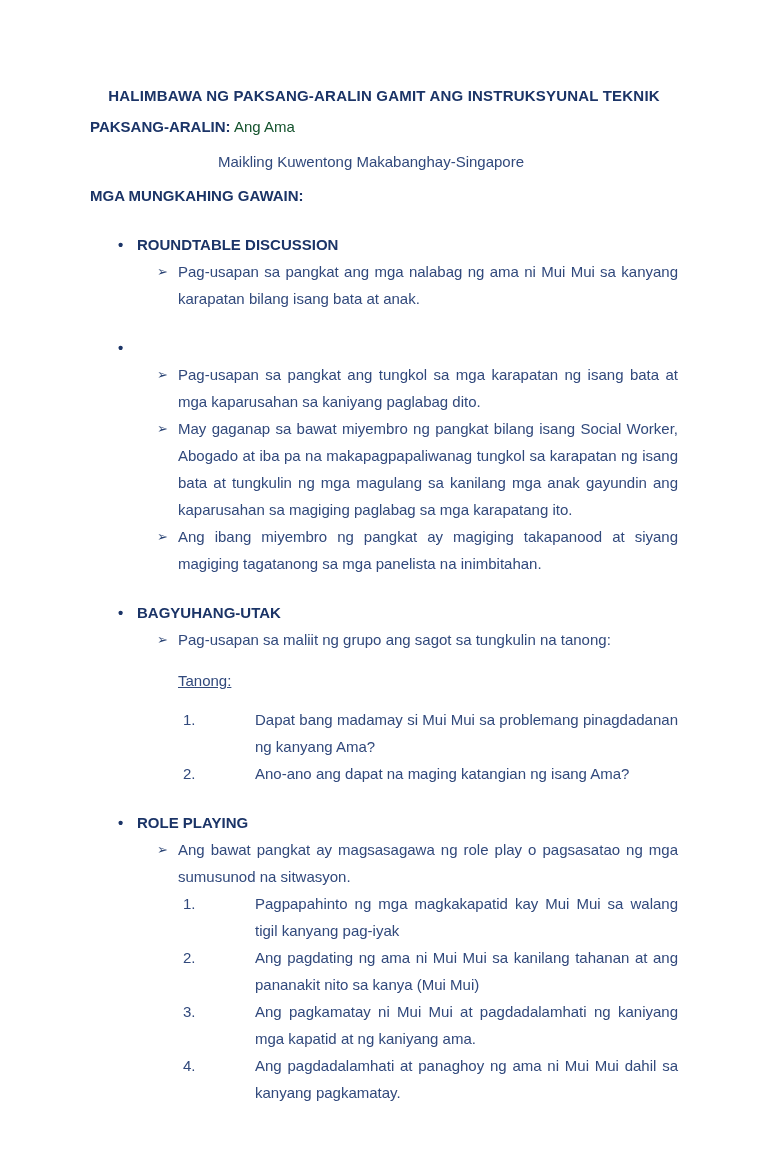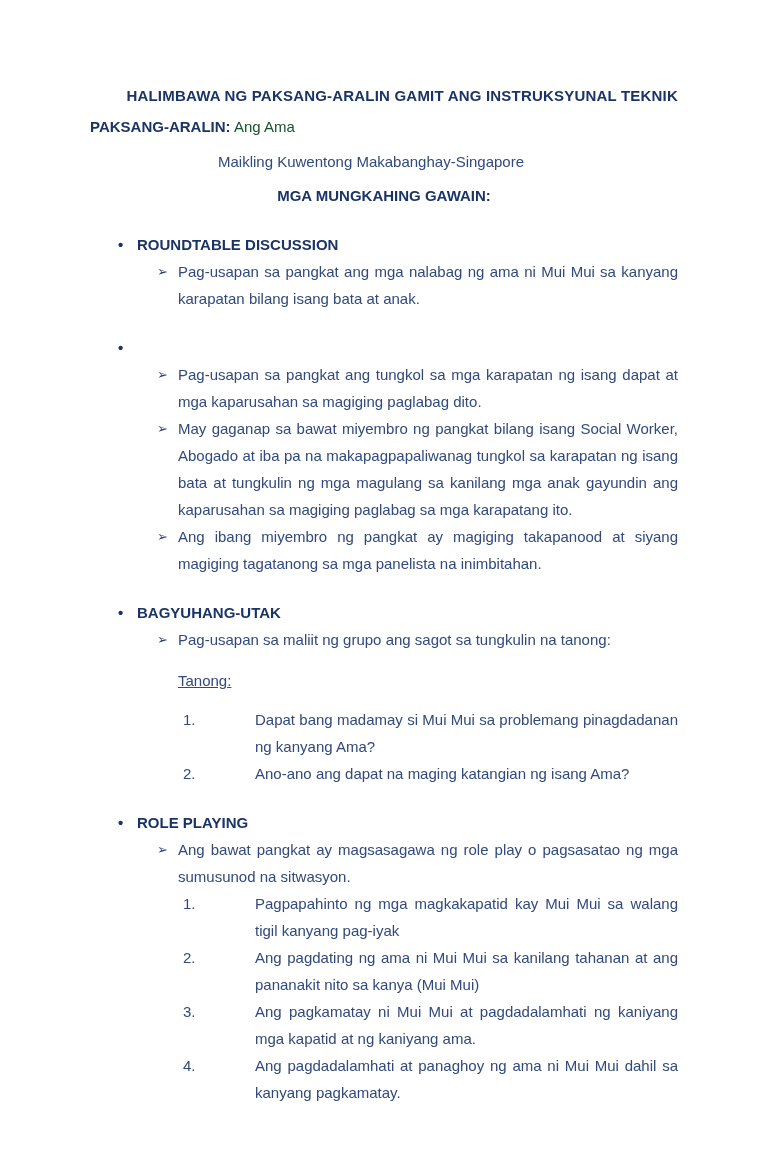--- a/index.html
+++ b/index.html
@@ -17,35 +17,34 @@
     color: #31497c;
   }
   .doc {
     box-sizing: border-box;
     width: 768px;
     height: 1175px;
     padding: 82px 90px 0 90px;
     background: #ffffff;
   }
   .title {
-    text-align: right;
+    text-align: center;
     font-weight: bold;
     color: #1b3467;
     margin-bottom: 4px;
     letter-spacing: 0.2px;
   }
   .subject-line { margin-bottom: 8px; }
   .subject-label { font-weight: bold; color: #1b3467; }
   .subject-value { color: #14532d; }
   .subtitle { padding-left: 128px; margin-bottom: 7px; }
   .gawain-heading {
     font-weight: bold;
     color: #1b3467;
     margin-top: 3px;
-    text-align: center;
   }
   .section { margin-top: 22px; }
   .section-header {
     display: flex;
     padding-left: 28px;
     font-weight: bold;
     color: #1b3467;
   }
   .bullet-marker {
     width: 19px;
@@ -92,21 +91,21 @@
       <span class="arrow-text">Pag-usapan sa pangkat ang mga nalabag ng ama ni Mui Mui sa kanyang karapatan bilang isang bata at anak.</span>
     </div>
   </div>
 
   <div class="section">
     <div class="section-header">
       <span class="bullet-marker">•</span>
     </div>
     <div class="arrow-item">
       <span class="arrow-marker">➢</span>
-      <span class="arrow-text">Pag-usapan sa pangkat ang tungkol sa mga karapatan ng isang dapat at mga kaparusahan sa magiging paglabag dito.</span>
+      <span class="arrow-text">Pag-usapan sa pangkat ang tungkol sa mga karapatan ng isang bata at mga kaparusahan sa kaniyang paglabag dito.</span>
     </div>
     <div class="arrow-item">
       <span class="arrow-marker">➢</span>
       <span class="arrow-text">May gaganap sa bawat miyembro ng pangkat bilang isang Social Worker, Abogado at iba pa na makapagpapaliwanag tungkol sa karapatan ng isang bata at tungkulin ng mga magulang sa kanilang mga anak gayundin ang kaparusahan sa magiging paglabag sa mga karapatang ito.</span>
     </div>
     <div class="arrow-item">
       <span class="arrow-marker">➢</span>
       <span class="arrow-text">Ang ibang miyembro ng pangkat ay magiging takapanood at siyang magiging tagatanong sa mga panelista na inimbitahan.</span>
     </div>
   </div>

